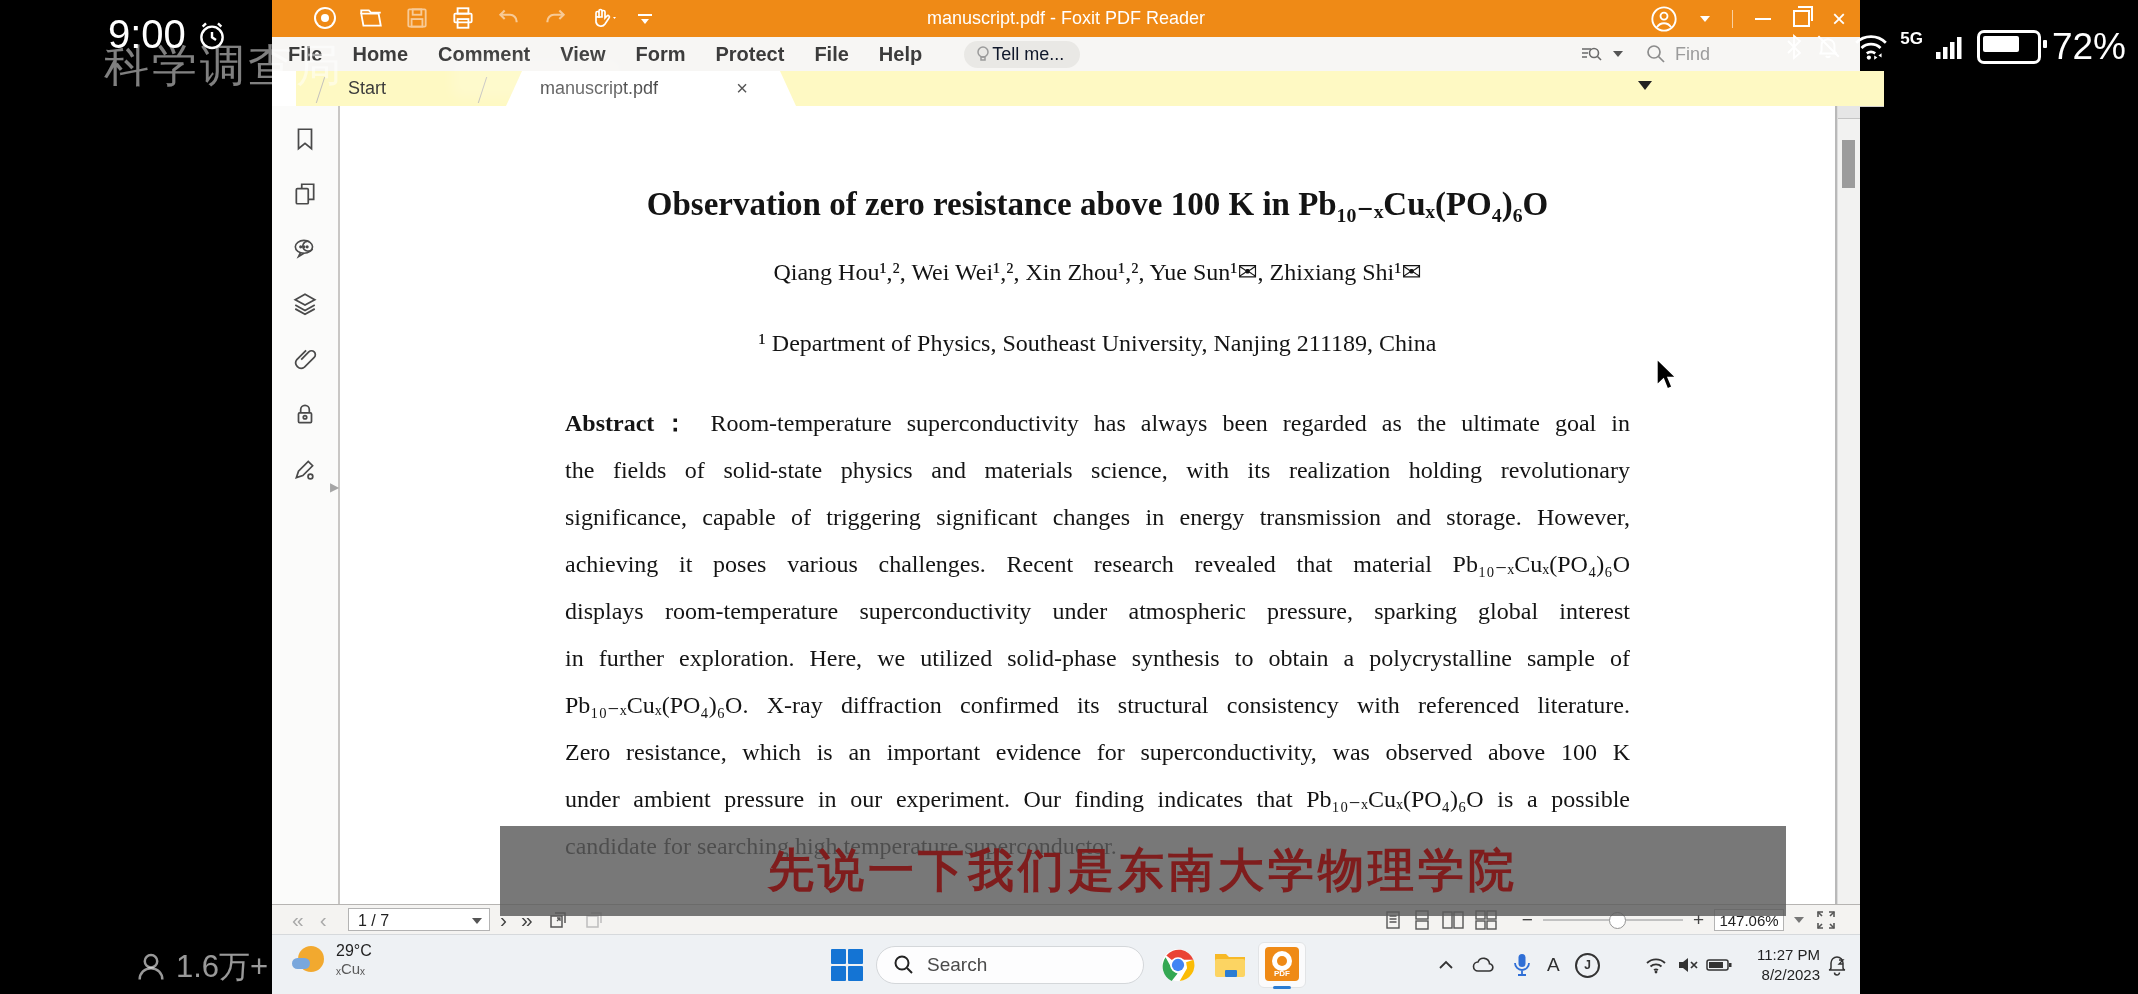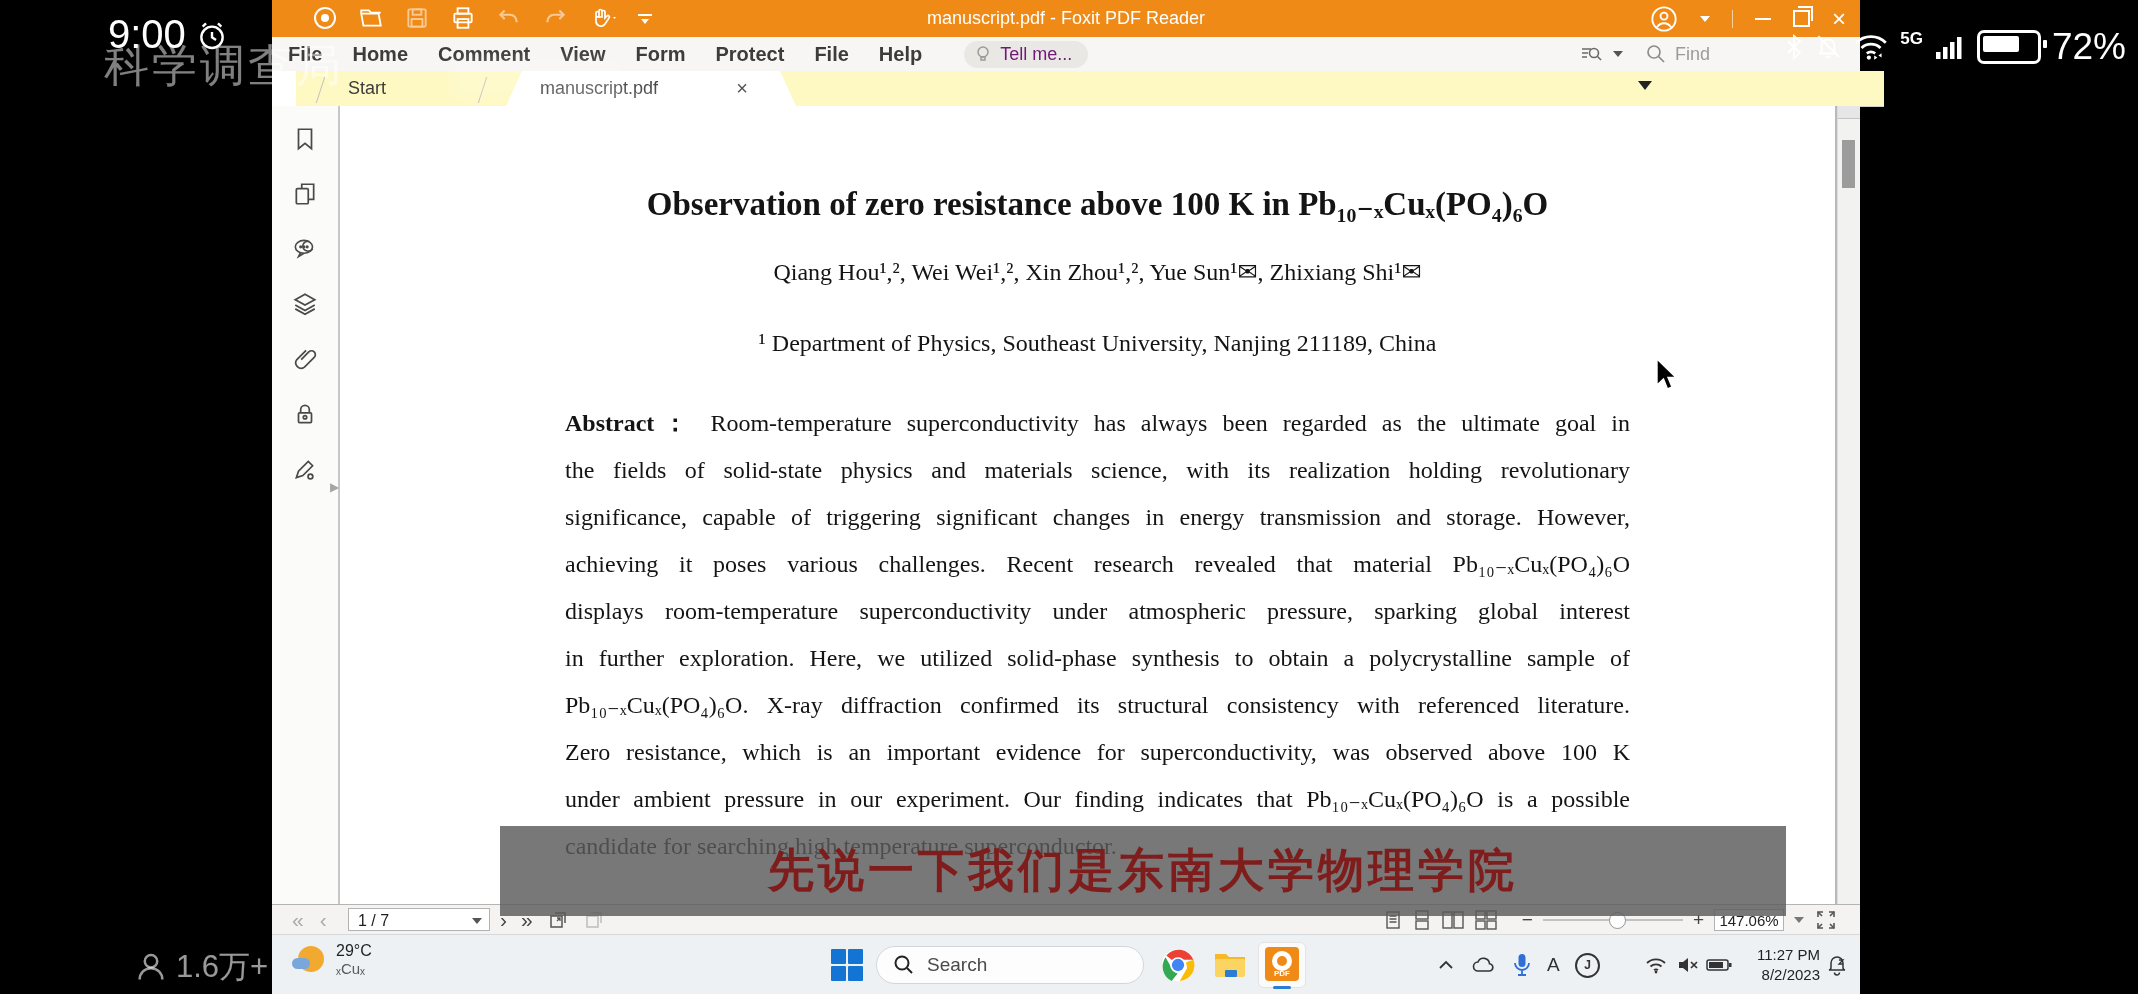--- a/index.html
+++ b/index.html
@@ -22,22 +22,22 @@
   #winctl .bar{width:16px;height:2px;background:#fff;}
   #winctl .rest{width:13px;height:13px;border:2px solid #fff;position:relative;}
   #winctl .rest:before{content:"";position:absolute;left:3px;top:-6px;width:13px;height:13px;border:2px solid #fff;border-bottom:none;border-left:none;}
   #winctl .x{font-size:24px;line-height:24px;}
   #winctl .sep{width:1px;height:18px;background:rgba(255,255,255,.6);}
 
   
   #menubar{position:absolute;left:0;top:37px;width:100%;height:34px;background:#f7f6f4;
     display:flex;align-items:center;padding-left:16px;gap:30px;box-sizing:border-box;}
   #menubar .mitem{font-size:20px;font-weight:700;color:#3c3c3c;}
-  #tellme{display:flex;align-items:center;gap:8px;background:#e9e8e5;border-radius:14px;
-    padding:3px 16px 3px 10px;color:#701a75;font-size:18px;margin-left:12px;}
+  #tellme{display:flex;align-items:center;background:#e9e8e5;border-radius:14px;
+    padding:3px 16px 3px 10px;color:#0f172a;font-size:18px;margin-left:12px;}
   #findbox{position:absolute;right:150px;top:37px;height:34px;display:flex;align-items:center;gap:8px;color:#9b9b9b;font-size:18px;}
 
   
   #tabbar{position:absolute;left:0;top:71px;width:100%;height:35px;background:#fef9c3;border-bottom:1px solid #d2d0cd;margin-left:24px;}
   #tab-start{position:absolute;left:30px;top:0;height:35px;line-height:35px;padding:0 22px;color:#3c3c3c;font-size:18px;}
   #tab-doc{position:absolute;left:210px;top:0;width:290px;height:35px;background:#fff;
     clip-path:polygon(0 100%,16px 0,274px 0,290px 100%);color:#3c3c3c;font-size:18px;}
   #tab-doc .lbl{position:absolute;left:34px;top:0;line-height:35px;}
   #tab-doc .x{position:absolute;right:48px;top:0;line-height:35px;font-size:20px;color:#555;}
   .tabslant{position:absolute;top:6px;width:1px;height:26px;background:#c2c0bd;transform:skewX(-18deg);}

